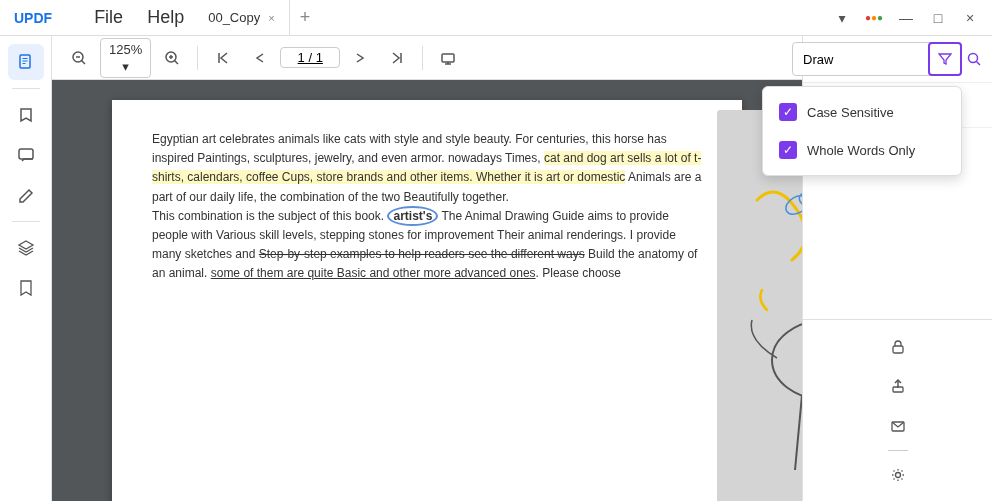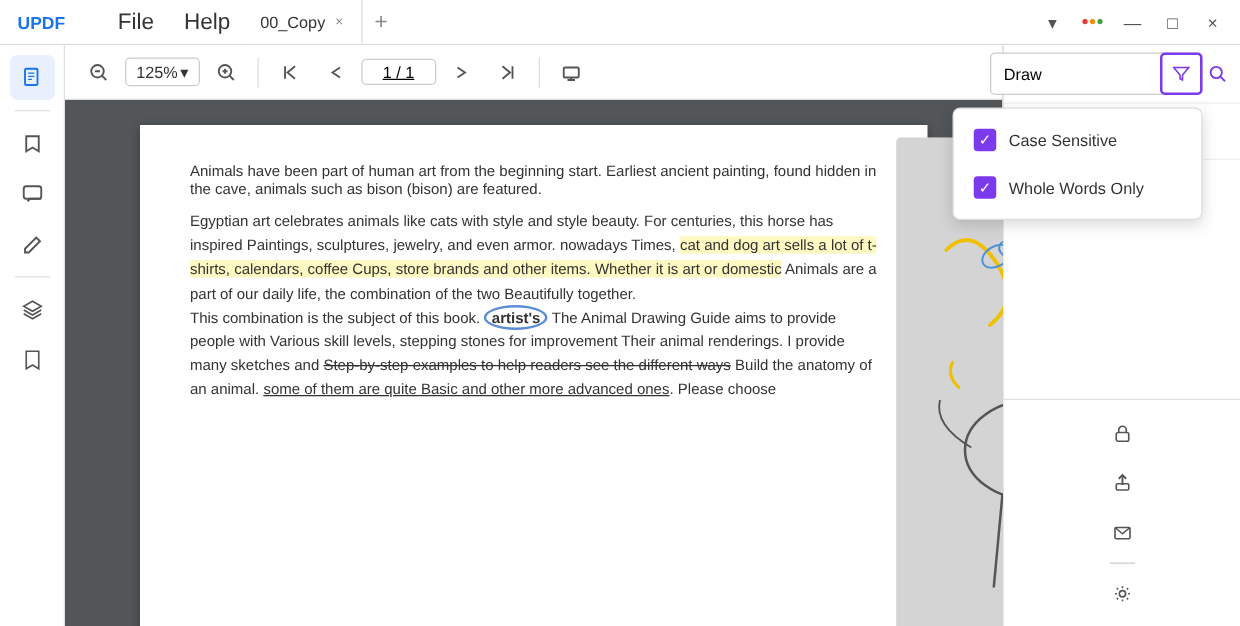--- a/index.html
+++ b/index.html
@@ -24,21 +24,21 @@
     .sidebar-btn { width: 36px; height: 36px; display: flex; align-items: center; justify-content: center; cursor: pointer; border-radius: 6px; color: #555; font-size: 16px; }
     .sidebar-btn.active { background: #e8f0fe; color: #1a73e8; }
     .sidebar-divider { width: 28px; height: 1px; background: #e0e0e0; margin: 4px 0; }
 
     
     .content-area { flex: 1; display: flex; flex-direction: column; overflow: hidden; background: #525659; }
 
     
     .toolbar { height: 44px; background: #fff; border-bottom: 1px solid #ddd; display: flex; align-items: center; padding: 0 12px; gap: 6px; }
     .tool-btn { display: flex; align-items: center; justify-content: center; width: 30px; height: 30px; border-radius: 4px; cursor: pointer; color: #555; font-size: 15px; }
-    .zoom-display { display: flex; align-items: center; gap: 2px; font-size: 13px; color: #333; padding: 3px 8px; border: 1px solid #ccc; border-radius: 4px; cursor: pointer; }
+    .zoom-display { display: flex; align-items: center; gap: 2px; font-size: 13px; color: #333; padding: 3px 8px; border: 1px solid #ccc; border-radius: 4px; cursor: pointer; flex-direction: column; }
     .toolbar-divider { width: 1px; height: 24px; background: #ddd; margin: 0 4px; }
     .page-input-box { border: 1px solid #ccc; border-radius: 4px; padding: 2px 8px; font-size: 13px; width: 60px; text-align: center; text-decoration: underline; }
 
     
     .pdf-viewer { flex: 1; overflow: auto; display: flex; justify-content: center; align-items: flex-start; padding: 20px; }
     .pdf-page { background: #fff; width: 630px; min-height: 450px; padding: 30px 40px; position: relative; box-shadow: 0 2px 8px rgba(0,0,0,0.3); }
 
     
     .right-panel { width: 190px; background: #fff; border-left: 1px solid #e0e0e0; display: flex; flex-direction: column; }
     .search-result-item { padding: 8px 10px; font-size: 12px; color: #333; border-bottom: 1px solid #f0f0f0; cursor: pointer; }
@@ -196,21 +196,20 @@
           <rect x="2" y="4" width="12" height="8" rx="1" stroke="#555" stroke-width="1.5"></rect>
           <line x1="5" y1="14" x2="11" y2="14" stroke="#555" stroke-width="1.5"></line>
           <line x1="8" y1="12" x2="8" y2="14" stroke="#555" stroke-width="1.5"></line>
         </svg>
       </div>
     </div>
 
     <div class="pdf-viewer">
       <div class="pdf-page">
 
-        <p class="intro-text">Animals have been part of human art from the beginning start. Earliest ancient painting, found hidden in the cave, animals such as bison (bison) are featured.</p>
 
 
         <p class="pdf-body">
           Egyptian art celebrates animals like cats with style and style beauty. For centuries, this horse has inspired Paintings, sculptures, jewelry, and even armor. nowadays Times, <span class="highlight-green">cat and dog art sells a lot of t-shirts, calendars, coffee Cups, store brands and other items. Whether it is art or domestic</span> Animals are a part of our daily life, the combination of the two Beautifully together.
         </p>
 
         <p class="pdf-body">
           This combination is the subject of this book. <span class="circle-word">artist's</span> The Animal Drawing Guide aims to provide people with Various skill levels, stepping stones for improvement Their animal renderings. I provide many sketches and <span class="strikethrough-text">Step-by-step examples to help readers see the different ways</span> Build the anatomy of an animal. <span class="underline-text">some of them are quite Basic and other more advanced ones</span>. Please choose
         </p>
 

